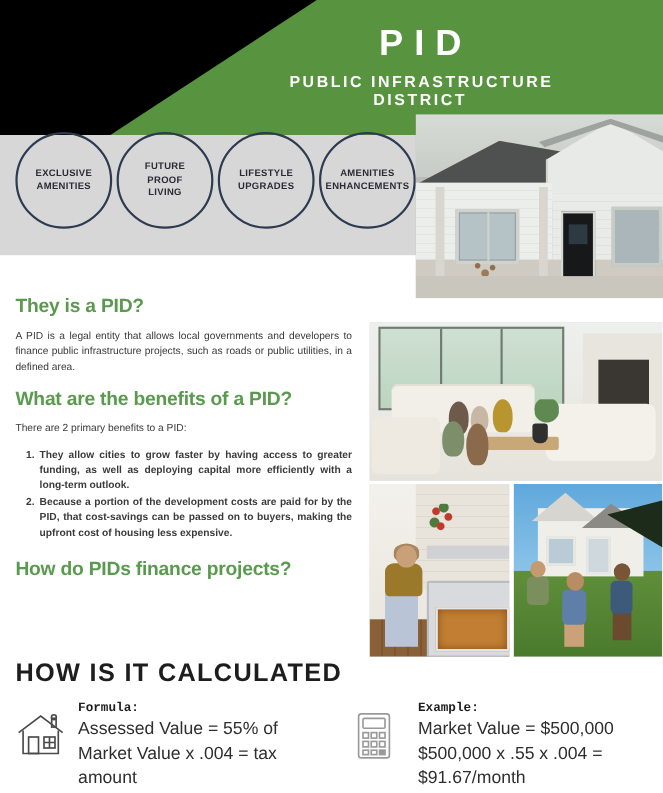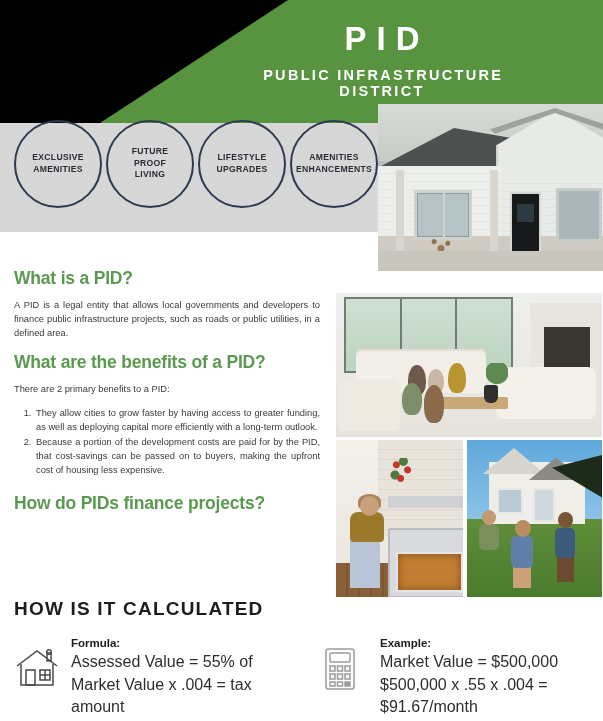--- a/index.html
+++ b/index.html
@@ -193,20 +193,21 @@
     margin: 0 0 12px 0;
     text-align: justify;
   }
   p.body.tight { margin-bottom: 9px; }
   ol.benefits {
     margin: 0 0 16px 0;
     padding-left: 20px;
     color: #3a3a3a;
     font-size: 9.3px;
     line-height: 1.52;
+    font-weight: bold;
   }
   ol.benefits li {
     margin-bottom: 1px;
     text-align: justify;
     padding-left: 2px;
   }
 
   
   .collage { position: absolute; left: 336px; top: 293px; }
   .photo {
@@ -347,40 +348,41 @@
   .kd-c2-head { position:absolute; left:91px; top:72px; width:15px; height:16px; background:#7a5436; border-radius:50%; }
   .kd-c2-legs { position:absolute; left:90px; top:116px; width:17px; height:26px; background:#6b4a2f; }
   .kd-c3-body { position:absolute; left:12px; top:84px; width:20px; height:26px; background:#7b8f5e; border-radius:5px; }
   .kd-c3-head { position:absolute; left:15px; top:70px; width:14px; height:15px; background:#c49a70; border-radius:50%; }
 
   
   .calc-heading {
     position: absolute;
     left: 14px; top: 598px;
     color: #1d1d1d;
-    font-size: 19px;
+    font-size: 23px;
     font-weight: bold;
     letter-spacing: 1.2px;
     margin: 0;
   }
   .calc-cols {
     position: absolute;
     left: 14px; top: 637px;
     width: 575px;
     display: flex;
     gap: 54px;
   }
   .calc-col { display: flex; gap: 11px; width: 255px; }
   .calc-icon { flex: 0 0 auto; width: 46px; padding-top: 10px; }
   .calc-text { flex: 1 1 auto; }
   .calc-label {
     color: #1d1d1d;
     font-size: 11.5px;
     font-weight: bold;
     margin: 0 0 2px 0;
+    font-family: Liberation Mono, monospace;
   }
   .calc-body {
     color: #2e2e2e;
     font-size: 16px;
     line-height: 1.42;
     margin: 0;
   }
 </style>
 </head>
 <body>
@@ -427,21 +429,21 @@
       <span class="badge-label">LIFESTYLE
 UPGRADES</span>
     </div>
     <div class="badge">
       <span class="badge-label">AMENITIES
 ENHANCEMENTS</span>
     </div>
   </div>
 
   <div class="content-left">
-    <h2 class="q">What is a PID?</h2>
+    <h2 class="q">They is a PID?</h2>
     <p class="body">A PID is a legal entity that allows local governments and developers to finance public infrastructure projects, such as roads or public utilities, in a defined area.</p>
 
     <h2 class="q">What are the benefits of a PID?</h2>
     <p class="body tight">There are 2 primary benefits to a PID:</p>
     <ol class="benefits">
       <li>They allow cities to grow faster by having access to greater funding, as well as deploying capital more efficiently with a long-term outlook.</li>
       <li>Because a portion of the development costs are paid for by the PID, that cost-savings can be passed on to buyers, making the upfront cost of housing less expensive.</li>
     </ol>
 
     <h2 class="q">How do PIDs finance projects?</h2>

